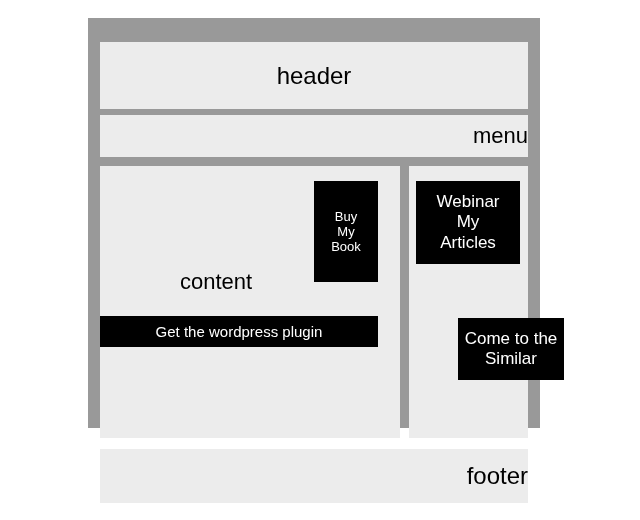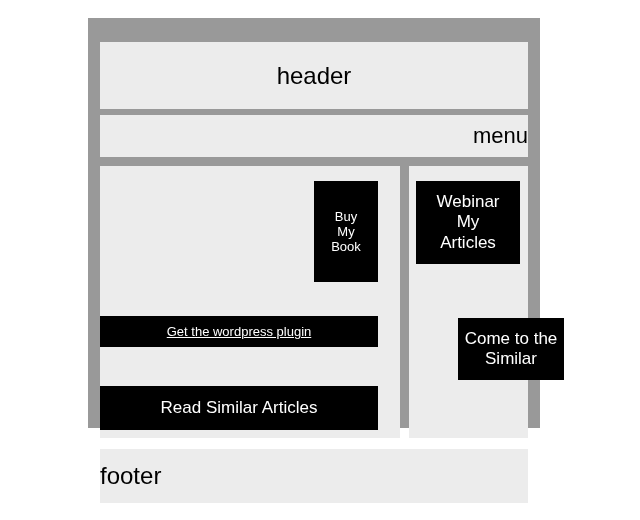--- a/index.html
+++ b/index.html
@@ -103,22 +103,21 @@
     width: 64px;
     height: 101px;
     font-size: 13px;
   }
 
   #cta-wordpress-plugin {
     left: 0px;
     top: 150px;
     width: 278px;
     height: 31px;
-    font-size: 13px;
-    text-decoration: underline;
+    font-size: 15px;
   }
 
   #cta-similar-articles {
     left: 0px;
     top: 220px;
     width: 278px;
     height: 44px;
     font-size: 17px;
   }
 
@@ -146,21 +145,21 @@
     margin-left: 43px;
   }
 
   
   #footer-panel {
     height: 54px;
     width: 100%;
     margin-top: 11px;
     display: flex;
     align-items: center;
-    justify-content: flex-start;
+    justify-content: flex-end;
   }
   #footer-label {
     font-size: 24px;
     color: #000000;
     line-height: 1;
   }
 </style>
 </head>
 <body>
 
@@ -171,32 +170,32 @@
   </div>
 
   <div id="menu-panel" class="panel">
     <span id="menu-label">menu</span>
   </div>
 
   <div id="middle-row">
 
     <div id="content-panel" class="panel">
 
+      <span id="content-label">content</span>
 
       <div id="cta-buy-book" class="cta-block">
         <span>
           <span>Buy</span><br>
           <span>My</span><br>
           <span>Book</span>
         </span>
       </div>
 
       <div id="cta-wordpress-plugin" class="cta-block">Get the wordpress plugin</div>
 
-      <div id="cta-similar-articles" class="cta-block">Read Similar Articles</div>
     </div>
 
     <div id="sidebar-panel" class="panel">
 
       <div id="cta-attend-training" class="cta-block">
         <span>
           <span>Webinar</span><br>
           <span>My</span><br>
           <span>Articles</span>
         </span>

